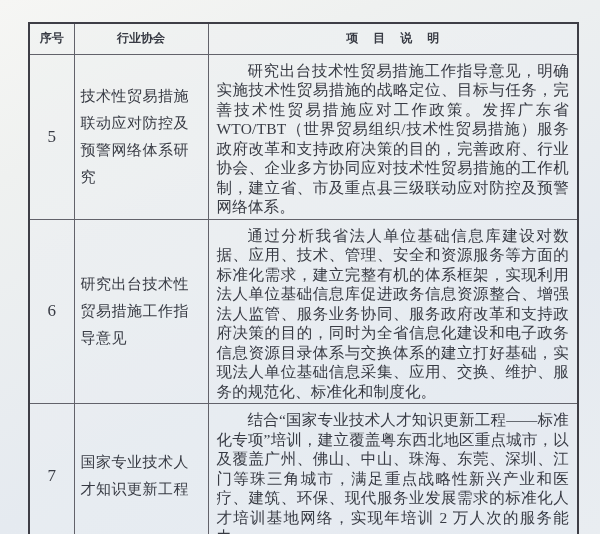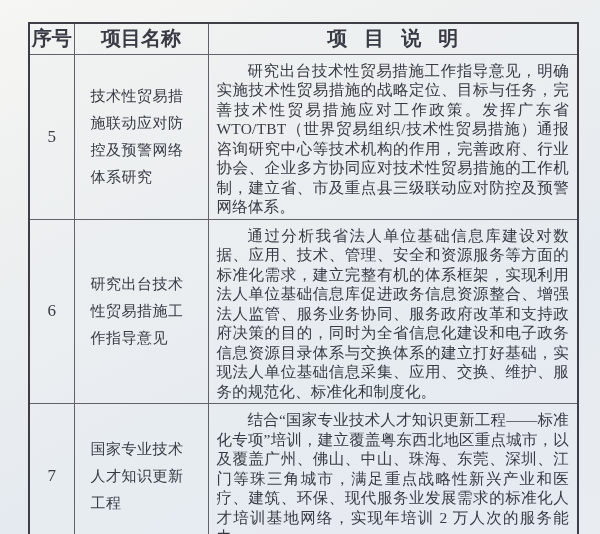--- a/index.html
+++ b/index.html
@@ -43,39 +43,39 @@
   }
   table.projects-table { border: 2px solid var(--border-outer); }
 
   col.col-no   { width: 45px; }
   col.col-name { width: 134px; }
   col.col-desc { width: 370px; }
 
   thead tr { height: 31px; }
   th {
     font-weight: bold;
-    font-size: 20px;
+    font-size: 12px;
     text-align: center;
     vertical-align: middle;
     white-space: nowrap;
   }
   th.th-desc { letter-spacing: 6px; text-indent: 6px; margin-top: 23px; }
 
   tr.body-row-0 { height: 149px; }
   tr.body-row-1 { height: 180px; }
   tr.body-row-2 { height: 131px; }
 
   td.cell-no {
     text-align: center;
     vertical-align: middle;
     font-size: 17px;
   }
   td.cell-name {
     vertical-align: middle;
-    padding: 4px 16px;
+    padding: 4px 6px;
   }
   .project-name {
     font-size: 15px;
     line-height: 27px;
     letter-spacing: 0.5px;
     text-align: left;
   }
   td.cell-desc {
     vertical-align: top;
     padding: 6px 8px 2px 8px;
@@ -96,32 +96,32 @@
 
   <table class="projects-table">
     <colgroup>
       <col class="col-no">
       <col class="col-name">
       <col class="col-desc">
     </colgroup>
     <thead>
       <tr>
         <th class="th-no">序号</th>
-        <th class="th-name">项目名称</th>
+        <th class="th-name">行业协会</th>
         <th class="th-desc">项 目 说 明</th>
       </tr>
     </thead>
     <tbody>
       <tr class="body-row-0">
         <td class="cell-no">5</td>
         <td class="cell-name">
           <div class="project-name">技术性贸易措施联动应对防控及预警网络体系研究</div>
         </td>
         <td class="cell-desc">
-          <p class="project-desc">研究出台技术性贸易措施工作指导意见，明确实施技术性贸易措施的战略定位、目标与任务，完善技术性贸易措施应对工作政策。发挥广东省 WTO/TBT（世界贸易组织/技术性贸易措施）通报咨询研究中心等技术机构的作用，完善政府、行业协会、企业多方协同应对技术性贸易措施的工作机制，建立省、市及重点县三级联动应对防控及预警网络体系。</p>
+          <p class="project-desc">研究出台技术性贸易措施工作指导意见，明确实施技术性贸易措施的战略定位、目标与任务，完善技术性贸易措施应对工作政策。发挥广东省 WTO/TBT（世界贸易组织/技术性贸易措施）服务政府改革和支持政府决策的目的，完善政府、行业协会、企业多方协同应对技术性贸易措施的工作机制，建立省、市及重点县三级联动应对防控及预警网络体系。</p>
         </td>
       </tr>
       <tr class="body-row-1">
         <td class="cell-no">6</td>
         <td class="cell-name">
           <div class="project-name">研究出台技术性贸易措施工作指导意见</div>
         </td>
         <td class="cell-desc">
           <p class="project-desc">通过分析我省法人单位基础信息库建设对数据、应用、技术、管理、安全和资源服务等方面的标准化需求，建立完整有机的体系框架，实现利用法人单位基础信息库促进政务信息资源整合、增强法人监管、服务业务协同、服务政府改革和支持政府决策的目的，同时为全省信息化建设和电子政务信息资源目录体系与交换体系的建立打好基础，实现法人单位基础信息采集、应用、交换、维护、服务的规范化、标准化和制度化。</p>
         </td>

